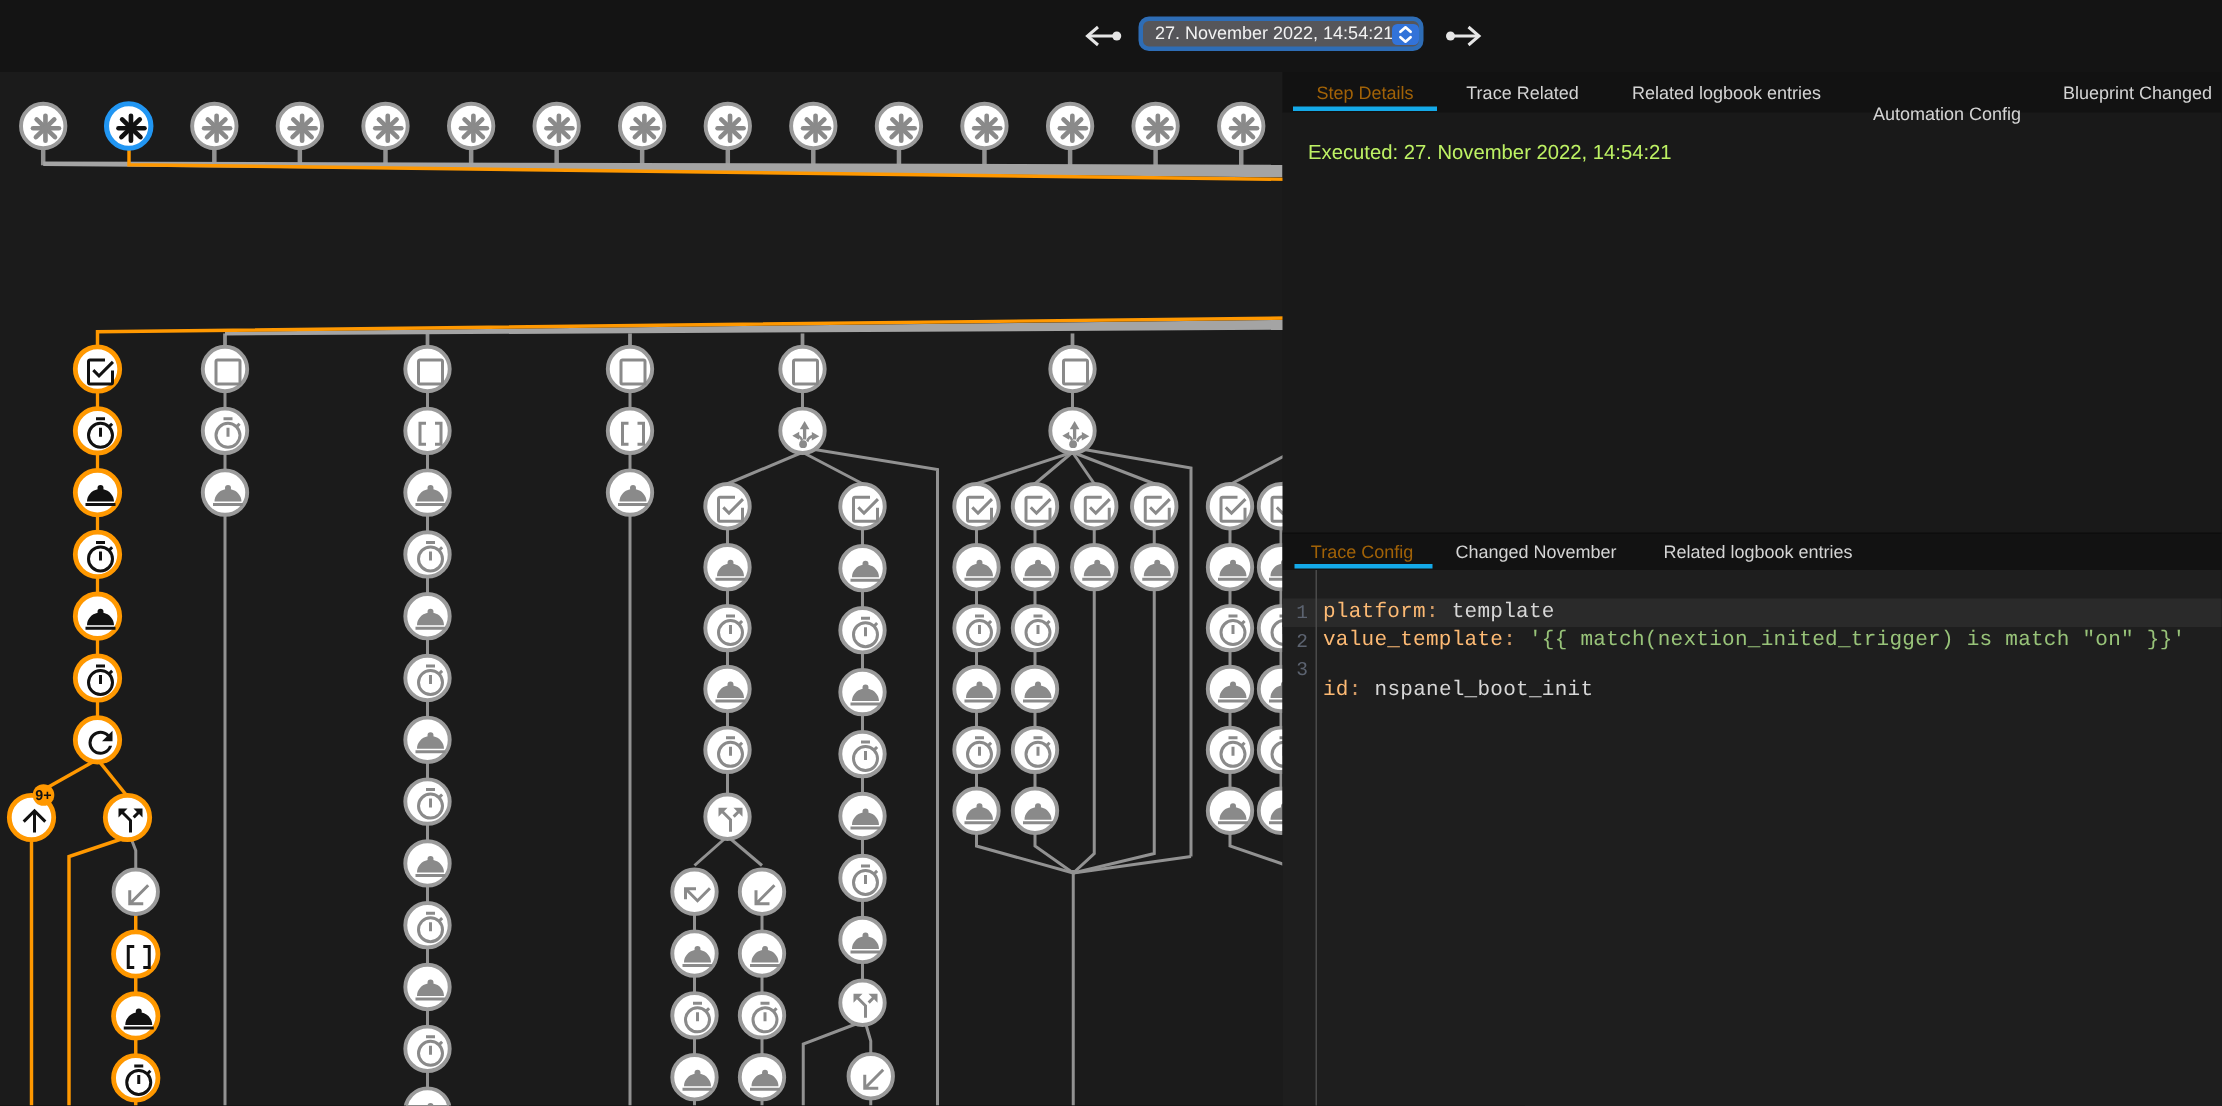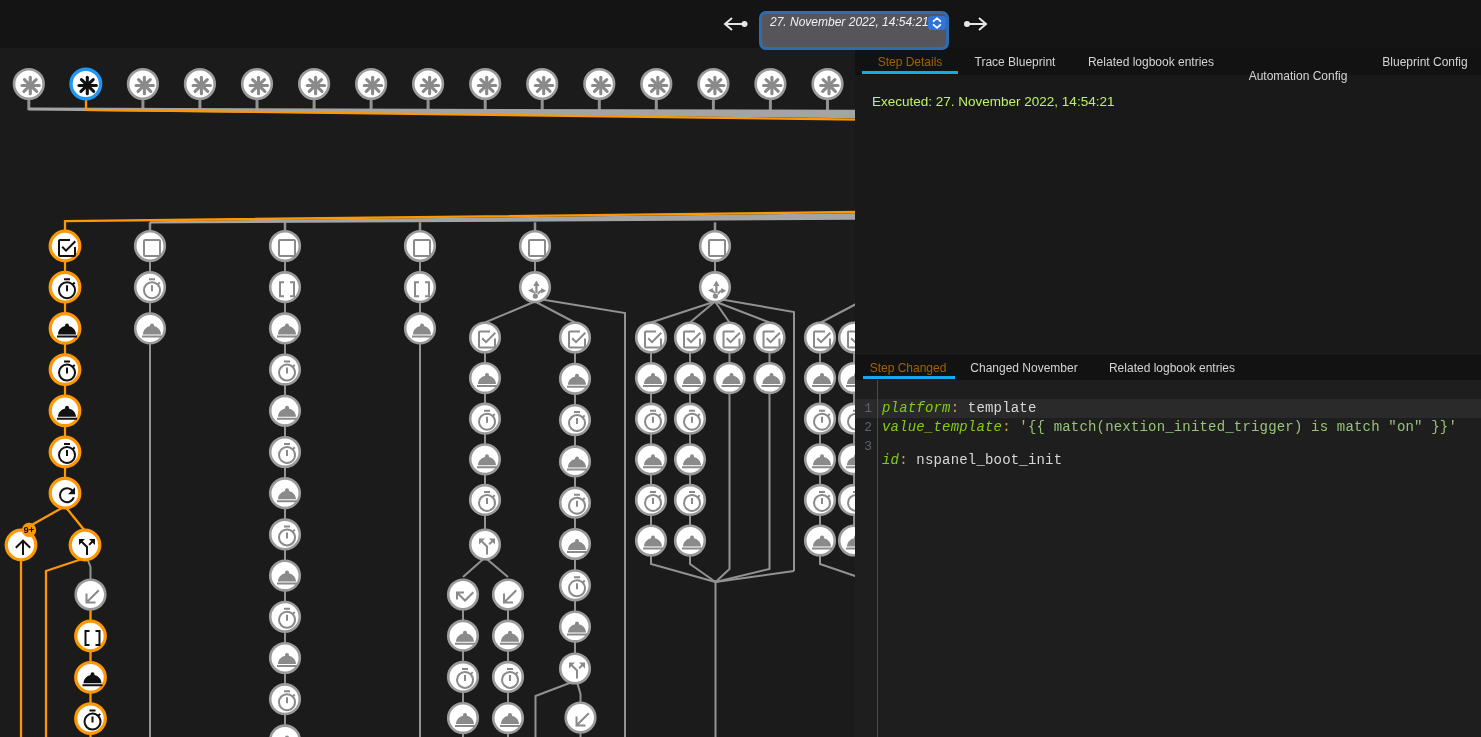--- a/index.html
+++ b/index.html
@@ -7,23 +7,23 @@
   #toolbar { left:0; top:0; width:1481px; height:48px; background:#141414; z-index:5; }
   #panel { left:855px; top:48px; width:626px; height:689px; background:#191919; z-index:4; }
   .strip { position:absolute; left:0; width:100%; background:#121212; }
   .tab { position:absolute; transform:translateX(-50%); font-size:12px; color:#d4d4d4; white-space:nowrap; }
   .tab.act { color:#a16207; }
   .uline { position:absolute; height:3px; background:#14a9e8; }
   #code { position:absolute; left:0; top:332px; width:100%; height:357px; background:#1e1e1e;
            font-family:"Liberation Mono", monospace; font-size:14px; }
   .cl { position:absolute; left:27px; height:19px; line-height:19px; white-space:pre; color:#d7d7d7; letter-spacing:0.18px; }
   .ln { position:absolute; width:17px; text-align:right; height:19px; line-height:19px; color:#5c6370; font-size:13px; }
-  .key { color:#84cc16;font-style:italic; } .col { color:#d19a66; } .str { color:#98c379; }
-  #selbox { position:absolute; left:759px; top:11px; width:190px; height:39px; background:#56565a;
-            border:3px solid #2e6db6; border-radius:7px; box-sizing:border-box;font-style:italic; }
+  .key { color:#fdba74; } .col { color:#d19a66; } .str { color:#98c379; }
+  #selbox { position:absolute; left:759px; top:11px; width:190px; height:23px; background:#56565a;
+            border:3px solid #2e6db6; border-radius:7px; box-sizing:border-box; }
   #selbox .txt { position:absolute; left:8px; top:0px; line-height:17px; font-size:12px; color:#f2f2f2; white-space:nowrap; }
   #stepper { position:absolute; right:0px; top:1.5px; width:18px; height:14px; background:#3273d9; border-radius:3.5px; }
 </style></head>
 <body>
 <svg width="1481" height="737" viewBox="0 0 1481 737" style="position:absolute;left:0;top:0">
 <defs>
       <path id="cbm" d="M19,19H5V5H15V3H5C3.89,3 3,3.89 3,5V19A2,2 0 0,0 5,21H19A2,2 0 0,0 21,19V11H19M7.91,10.08L6.5,11.5L11,16L21,6L19.59,4.58L11,13.17L7.91,10.08Z"></path>
       <path id="cbb" d="M19,3H5C3.89,3 3,3.89 3,5V19A2,2 0 0,0 5,21H19A2,2 0 0,0 21,19V5C21,3.89 20.1,3 19,3M19,5V19H5V5H19Z"></path>
       <path id="timer" d="M12,20A7,7 0 0,1 5,13A7,7 0 0,1 12,6A7,7 0 0,1 19,13A7,7 0 0,1 12,20M19.03,7.39L20.45,5.97C20,5.46 19.55,5 19.04,4.56L17.62,6C16.07,4.74 14.12,4 12,4A9,9 0 0,0 3,13A9,9 0 0,0 12,22C17,22 21,17.97 21,13C21,10.88 20.26,8.93 19.03,7.39M11,14H13V8H11M15,1H9V3H15V1Z"></path>
       <path id="bell" d="M12,5A2,2 0 0,1 14,7C14,7.24 13.96,7.47 13.88,7.69C17.95,8.5 21,11.91 21,16H3C3,11.91 6.05,8.5 10.12,7.69C10.04,7.47 10,7.24 10,7A2,2 0 0,1 12,5M22,19H2V17H22V19Z"></path>
@@ -399,30 +399,30 @@
       <svg width="18" height="14" viewBox="0 0 18 14">
         <path d="M5.6,5.2 L9,2.2 L12.4,5.2" stroke="#fff" stroke-width="1.8" fill="none" stroke-linecap="round" stroke-linejoin="round"></path>
         <path d="M5.6,8.8 L9,11.8 L12.4,8.8" stroke="#fff" stroke-width="1.8" fill="none" stroke-linecap="round" stroke-linejoin="round"></path>
       </svg>
     </div>
   </div>
 </div>
 <div id="panel" class="abs">
   <div class="strip" style="top:0;height:27px"></div>
   <div class="tab act" style="left:55px;top:7px">Step Details</div>
-  <div class="tab" style="left:160px;top:7px">Trace Blueprint</div>
+  <div class="tab" style="left:160px;top:7px">Trace Related</div>
   <div class="tab" style="left:296px;top:7px">Related logbook entries</div>
   <div class="tab" style="left:443px;top:21px">Automation Config</div>
-  <div class="tab" style="left:570px;top:7px">Blueprint Config</div>
+  <div class="tab" style="left:570px;top:7px">Blueprint Changed</div>
   <div class="uline" style="left:7px;top:23px;width:96px"></div>
   <div style="position:absolute;left:17px;top:46px;font-size:13.5px;color:#bef264">Executed: 27. November 2022, 14:54:21</div>
 
   <div style="position:absolute;left:0;top:307px;width:100%;height:1px;background:#0d0d0d"></div>
   <div class="strip" style="top:308px;height:24px"></div>
-  <div class="tab act" style="left:53px;top:313px">Step Changed</div>
+  <div class="tab act" style="left:53px;top:313px">Trace Config</div>
   <div class="tab" style="left:169px;top:313px">Changed November</div>
   <div class="tab" style="left:317px;top:313px">Related logbook entries</div>
   <div class="uline" style="left:7.5px;top:328px;width:92px"></div>
 
   <div id="code">
     <div style="position:absolute;left:0;top:18.5px;width:100%;height:19px;background:#2a2a2a"></div>
     <div style="position:absolute;left:22px;top:0;width:1px;height:100%;background:#4a4a4a"></div>
     <div class="ln" style="top:18.5px">1</div>
     <div class="ln" style="top:37.5px">2</div>
     <div class="ln" style="top:56.5px">3</div>

